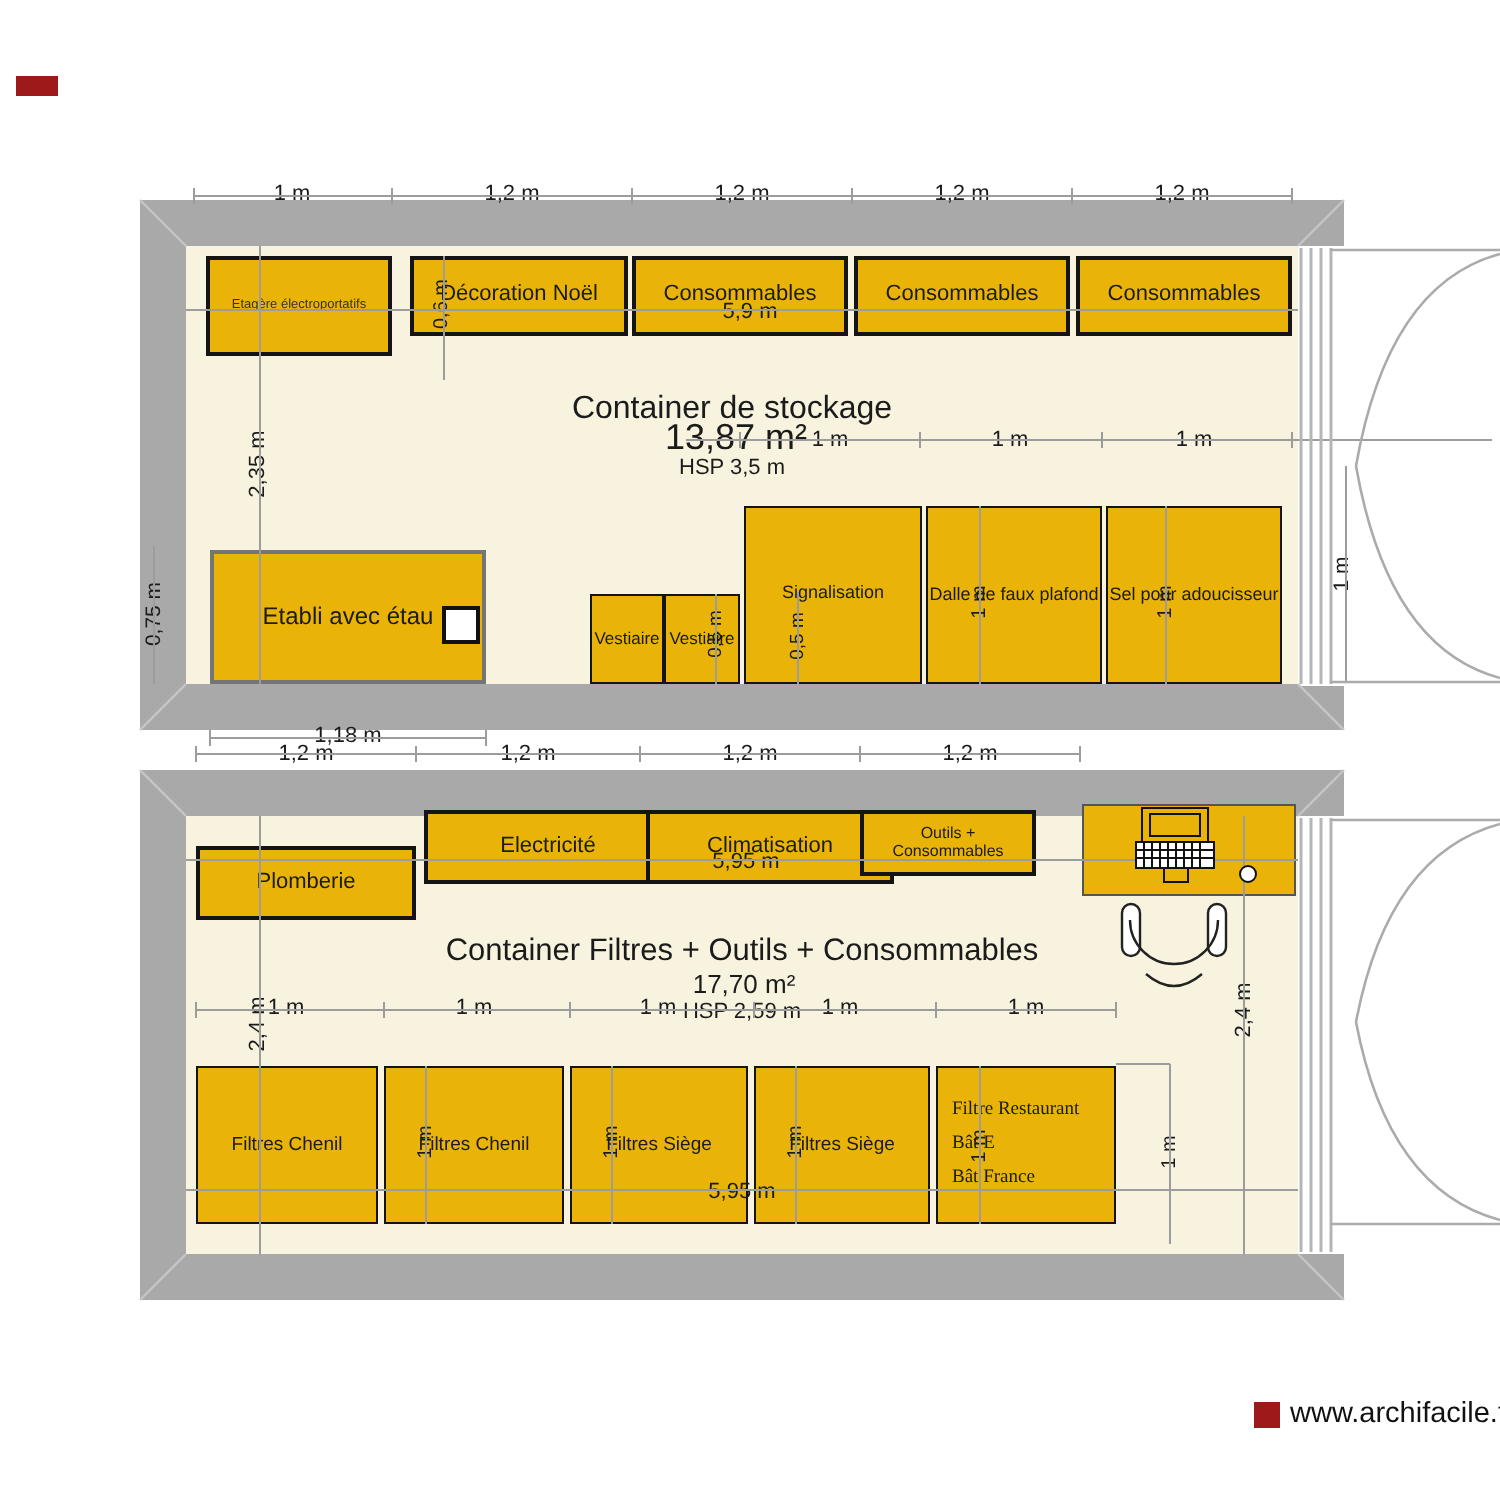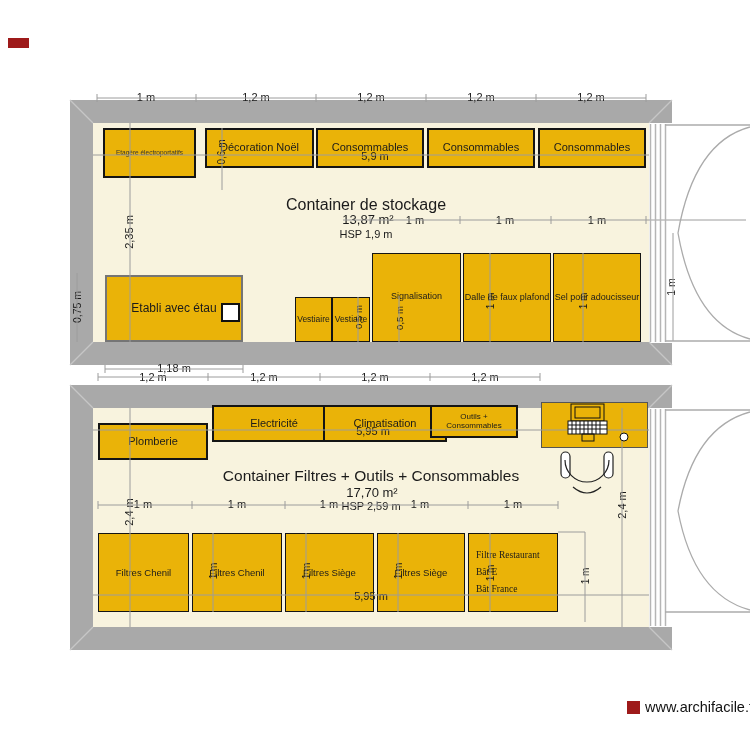--- a/index.html
+++ b/index.html
@@ -41,22 +41,22 @@
     <span>Etabli avec étau</span>
     <div style="position:absolute;right:1px;top:26px;width:15px;height:15px;border:2px solid #111;background:#fff;"></div>
   </div>
   <div class="box thin" style="left:295px;top:297px;width:37px;height:45px;font-size:8.5px;">Vestiaire</div>
   <div class="box thin" style="left:332px;top:297px;width:38px;height:45px;font-size:8.5px;">Vestiaire</div>
   <div class="box thin" style="left:372px;top:253px;width:89px;height:89px;font-size:9px;align-items:flex-start;padding-top:38px;">Signalisation</div>
   <div class="box thin" style="left:463px;top:253px;width:88px;height:89px;font-size:9px;">Dalle de faux plafond</div>
   <div class="box thin" style="left:553px;top:253px;width:88px;height:89px;font-size:9px;">Sel pour adoucisseur</div>
 
   <div class="lbl" style="left:366px;top:205px;font-size:16px;">Container de stockage</div>
-  <div class="lbl" style="left:368px;top:219px;font-size:13px;">13,87 m²</div>
-  <div class="lbl" style="left:366px;top:234px;font-size:11px;">HSP 1,9 m</div>
+  <div class="lbl" style="left:368px;top:219px;font-size:18px;">13,87 m²</div>
+  <div class="lbl" style="left:366px;top:234px;font-size:11px;">HSP 3,5 m</div>
 
   <div class="lbl" style="left:146px;top:97px;font-size:11px;">1 m</div>
   <div class="lbl" style="left:256px;top:97px;font-size:11px;">1,2 m</div>
   <div class="lbl" style="left:371px;top:97px;font-size:11px;">1,2 m</div>
   <div class="lbl" style="left:481px;top:97px;font-size:11px;">1,2 m</div>
   <div class="lbl" style="left:591px;top:97px;font-size:11px;">1,2 m</div>
   <div class="lbl rot" style="left:221px;top:152px;font-size:10px;">0,6 m</div>
   <div class="lbl" style="left:375px;top:156px;font-size:11px;">5,9 m</div>
   <div class="lbl rot" style="left:129px;top:232px;font-size:11px;">2,35 m</div>
   <div class="lbl" style="left:415px;top:220px;font-size:11px;">1 m</div>

